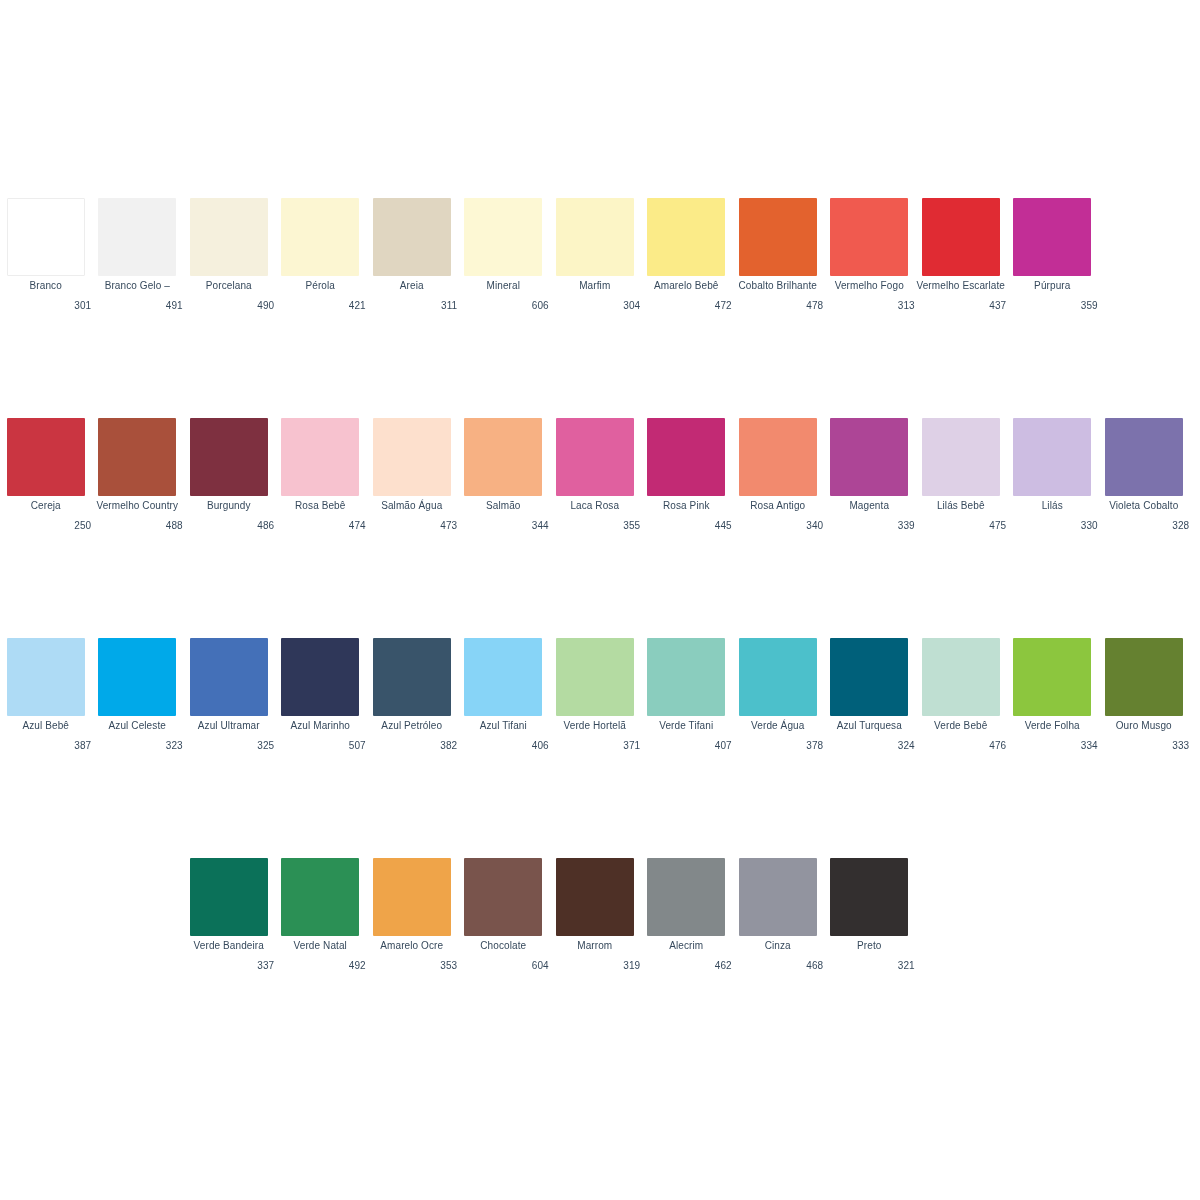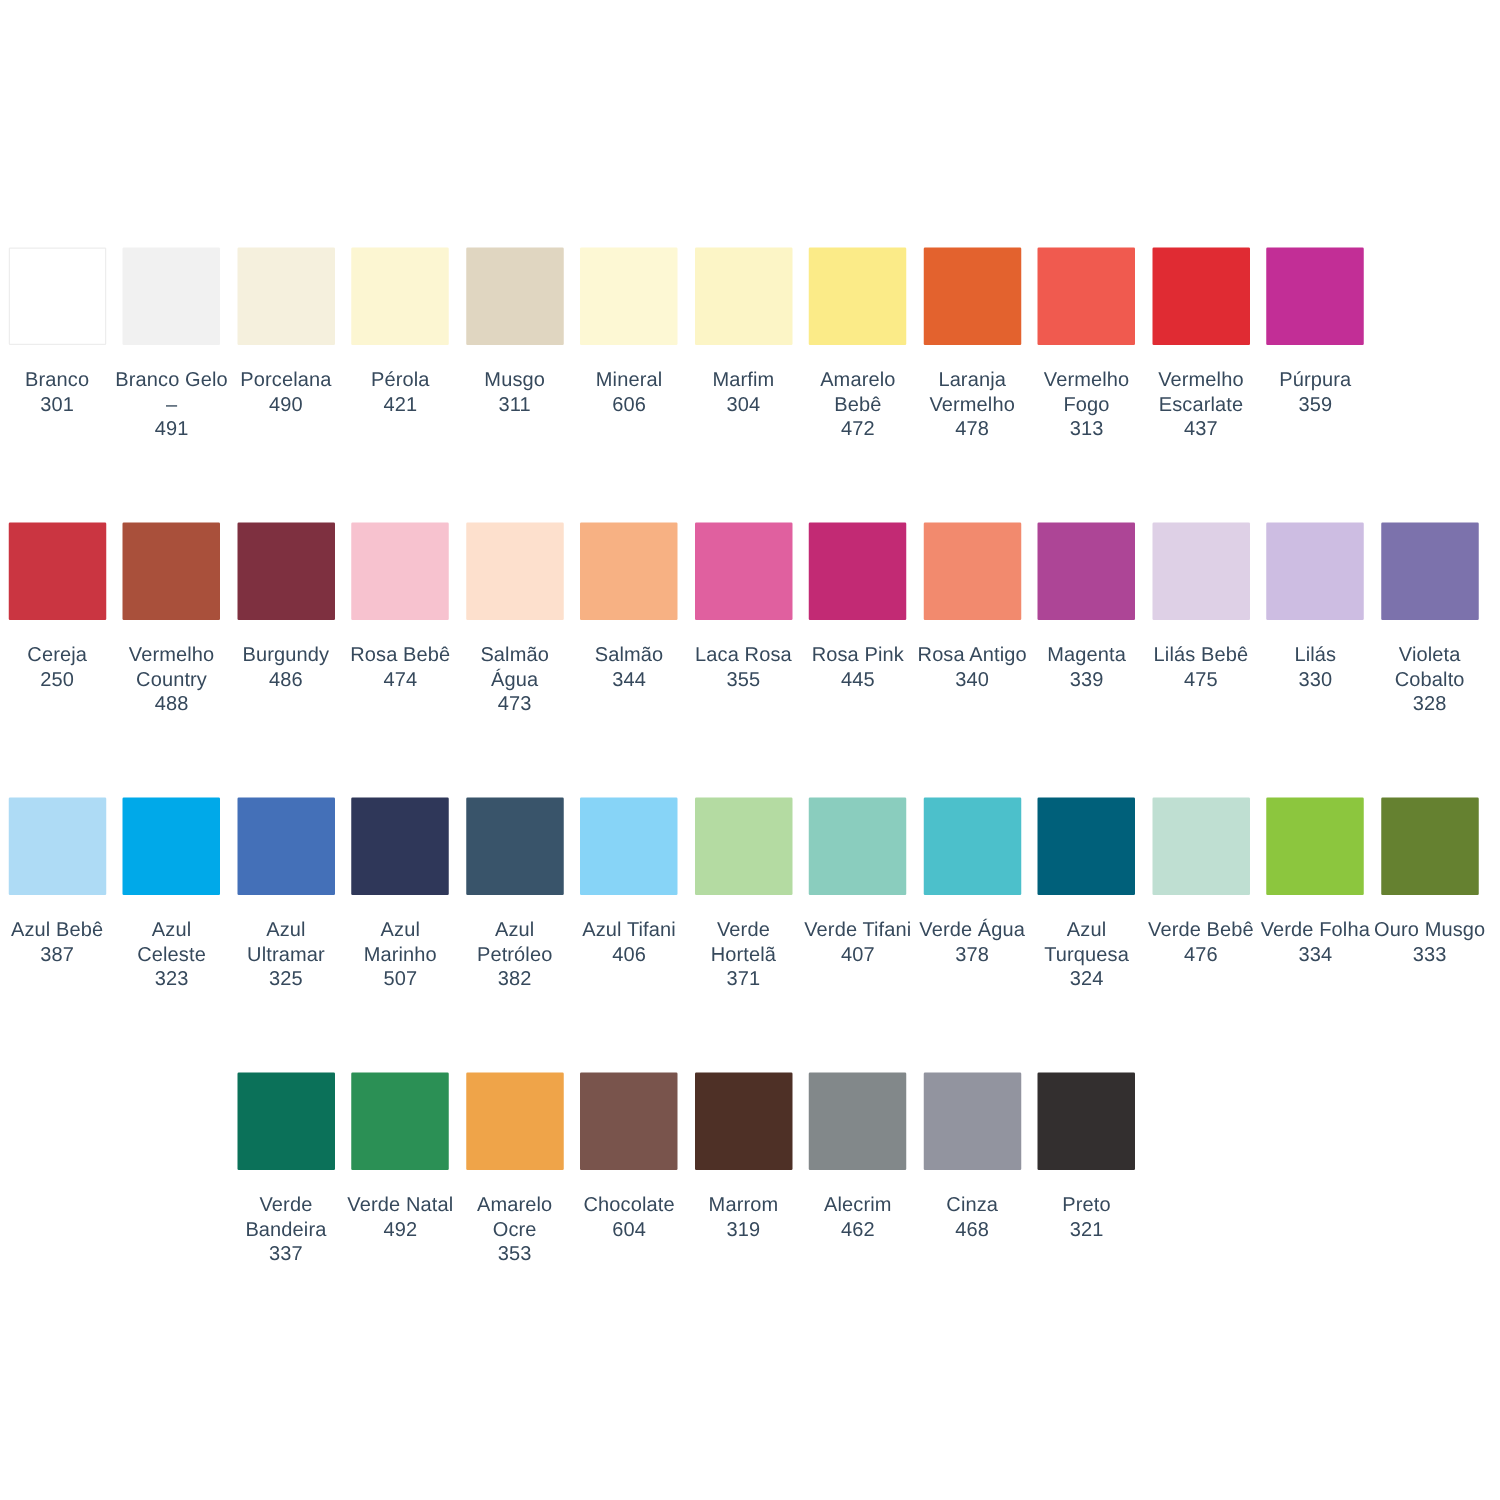--- a/index.html
+++ b/index.html
@@ -44,35 +44,35 @@
   .swatch-chip {
     width: 78px;
     height: 78px;
     box-sizing: border-box;
     border-radius: 1px;
   }
   .swatch-chip.bordered {
     border: 1px solid #ededed;
   }
   .swatch-label {
-    margin-top: 19px;
     width: 91px;
     text-align: center;
-    font-size: 16px;
+    font-size: 10px;
     line-height: 19.6px;
     color: #36495c;
     font-family: "Liberation Sans", sans-serif;
     letter-spacing: 0.1px;
     word-wrap: break-word;
   }
   .swatch-label .name {
     display: block;
   }
   .swatch-label .code {
     display: block;
+    text-align: right;
   }
 </style>
 </head>
 <body>
 
 <div id="palette-sheet">
     <div class="palette-row">
       <div class="swatch-cell">
         <div class="swatch-chip bordered" style="background-color: rgb(255, 255, 255);"></div>
         <div class="swatch-label">
@@ -97,21 +97,21 @@
       <div class="swatch-cell">
         <div class="swatch-chip" style="background-color: rgb(252, 246, 210);"></div>
         <div class="swatch-label">
           <span class="name">Pérola</span>
           <span class="code">421</span>
         </div>
       </div>
       <div class="swatch-cell">
         <div class="swatch-chip" style="background-color: rgb(224, 214, 193);"></div>
         <div class="swatch-label">
-          <span class="name">Musgo</span>
+          <span class="name">Areia</span>
           <span class="code">311</span>
         </div>
       </div>
       <div class="swatch-cell">
         <div class="swatch-chip" style="background-color: rgb(253, 248, 212);"></div>
         <div class="swatch-label">
           <span class="name">Mineral</span>
           <span class="code">606</span>
         </div>
       </div>
@@ -125,21 +125,21 @@
       <div class="swatch-cell">
         <div class="swatch-chip" style="background-color: rgb(251, 235, 136);"></div>
         <div class="swatch-label">
           <span class="name">Amarelo Bebê</span>
           <span class="code">472</span>
         </div>
       </div>
       <div class="swatch-cell">
         <div class="swatch-chip" style="background-color: rgb(227, 98, 46);"></div>
         <div class="swatch-label">
-          <span class="name">Laranja Vermelho</span>
+          <span class="name">Cobalto Brilhante</span>
           <span class="code">478</span>
         </div>
       </div>
       <div class="swatch-cell">
         <div class="swatch-chip" style="background-color: rgb(240, 90, 79);"></div>
         <div class="swatch-label">
           <span class="name">Vermelho Fogo</span>
           <span class="code">313</span>
         </div>
       </div>

